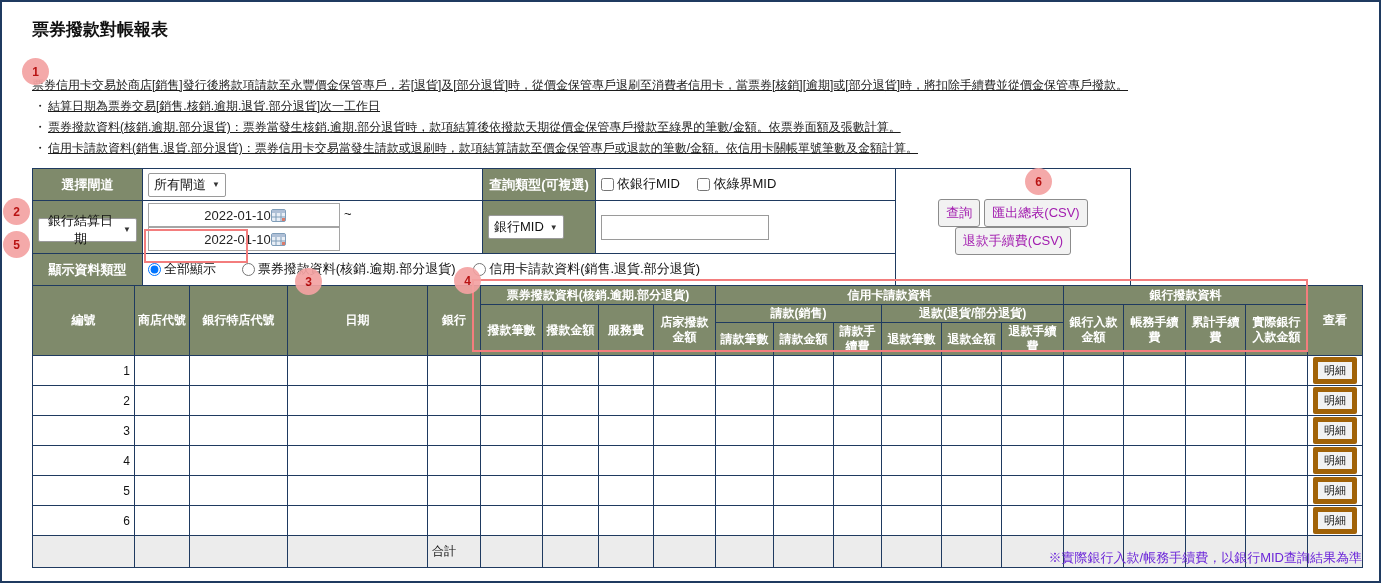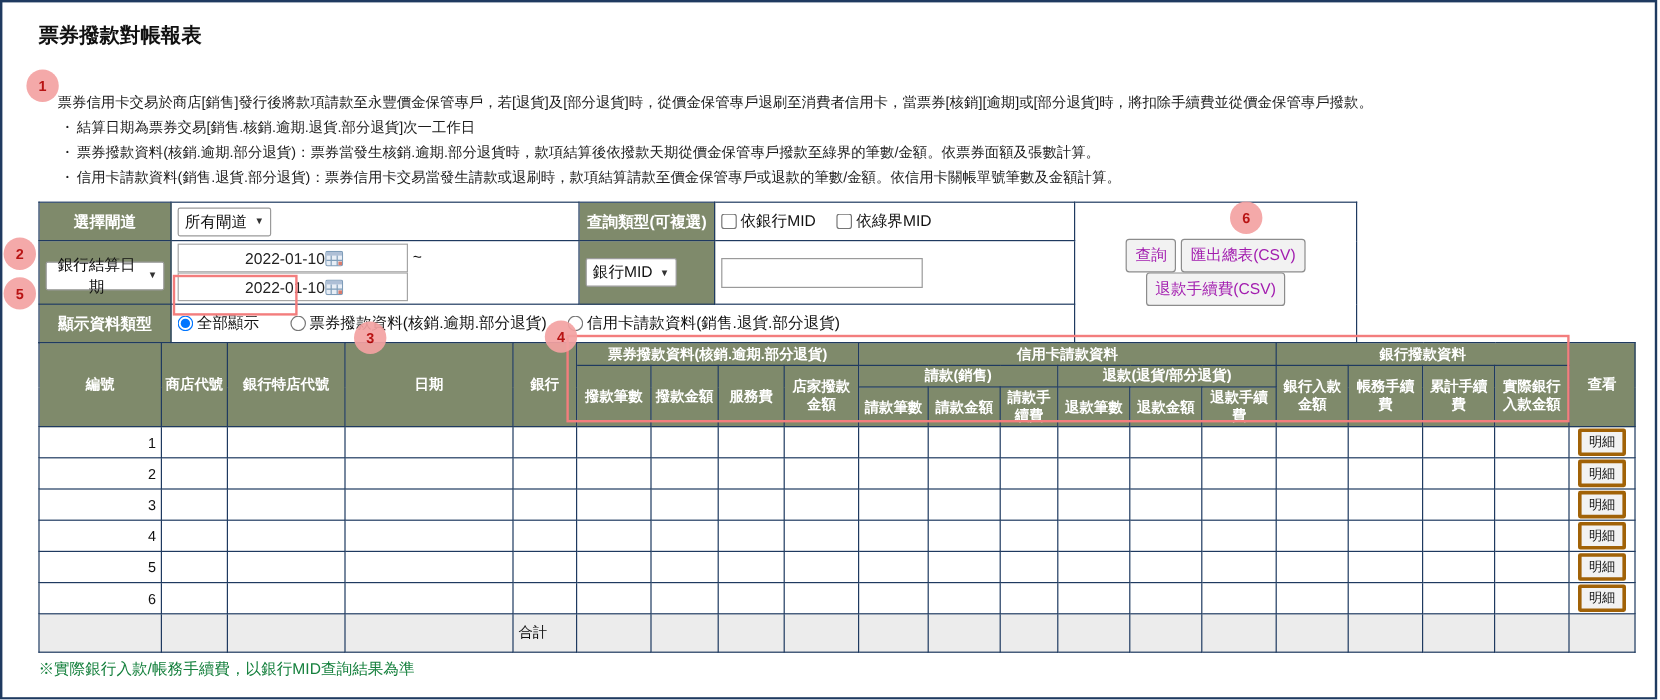--- a/index.html
+++ b/index.html
@@ -3,22 +3,22 @@
 <meta charset="utf-8">
 <style>
   * { box-sizing: border-box; margin: 0; padding: 0; }
   html,body { background:#fff; }
   body { font-family:"Liberation Sans", sans-serif; }
   .page { position:relative; width:1381px; height:583px; background:#fff;
           border:2px solid #1f3a60; overflow:hidden; }
 
   .title { position:absolute; left:30px; top:16px; font-size:17px; font-weight:bold; color:#111; }
 
-  .desc { position:absolute; left:46px; top:73px; width:1330px; color:#1c1c1c;
-          font-size:12px; line-height:21px; white-space:nowrap; }
+  .desc { position:absolute; left:30px; top:73px; width:1330px; color:#1c1c1c;
+          font-size:12px; line-height:21px; white-space:nowrap;text-decoration:underline; }
   .desc .bullet { display:inline-block; width:16px; text-align:center; }
 
   
   table.filter { position:absolute; left:30px; top:166px; width:1098px;
                  border-collapse:collapse; table-layout:fixed; }
   table.filter td { border:1px solid #1f3a60; font-size:13px; padding:2px 5px; height:32px; color:#111; }
   table.filter td.g { background:#7f8a6b; color:#fff; text-align:center; font-weight:bold; }
   table.filter td.btncell { text-align:center; vertical-align:middle; }
 
   .select { display:inline-flex; align-items:center; justify-content:space-between;
@@ -47,26 +47,26 @@
                  border-collapse:collapse; table-layout:fixed; }
   table.report th { background:#7f8a6b; color:#fff; border:1px solid #1f3a60;
                     font-size:12px; font-weight:bold; padding:1px 2px; line-height:15px; }
   table.report tr.h1 th { height:19px; }
   table.report tr.h2 th { height:17px; }
   table.report tr.h3 th { height:28px; }
   table.report td { border:1px solid #1f3a60; height:25px; font-size:12px; padding:1px 4px; color:#111; }
   table.report td.num { text-align:right; }
   table.report td.view { text-align:center; padding:1px; }
   table.report tr.total td { background:#ececec; height:32px; }
-  .mini { background:#f2f2f2; border:3px solid #a16207; border-radius:2px;
+  .mini { background:#f2f2f2; border:5px solid #a16207; border-radius:2px;
           font-size:11px; padding:1px 6px; color:#111; cursor:pointer;
           font-family:Liberation Mono, monospace; }
 
-  .footnote { position:absolute; left:30px; top:547px; width:1330px; text-align:left;
-              font-size:13px; color:#15803d; }
+  .footnote { position:absolute; left:30px; top:547px; width:1330px; text-align:right;
+              font-size:13px; color:#6d28d9; }
 
   
   .badge { position:absolute; width:27px; height:27px; border-radius:50%;
            background:#f4a2a2; color:#b30000; font-size:12px; font-weight:bold;
            display:flex; align-items:center; justify-content:center; z-index:6; opacity:.92; }
   .hl { position:absolute; border:2px solid #f37d7d; z-index:5; pointer-events:none; }
 </style>
 </head>
 <body>
 

